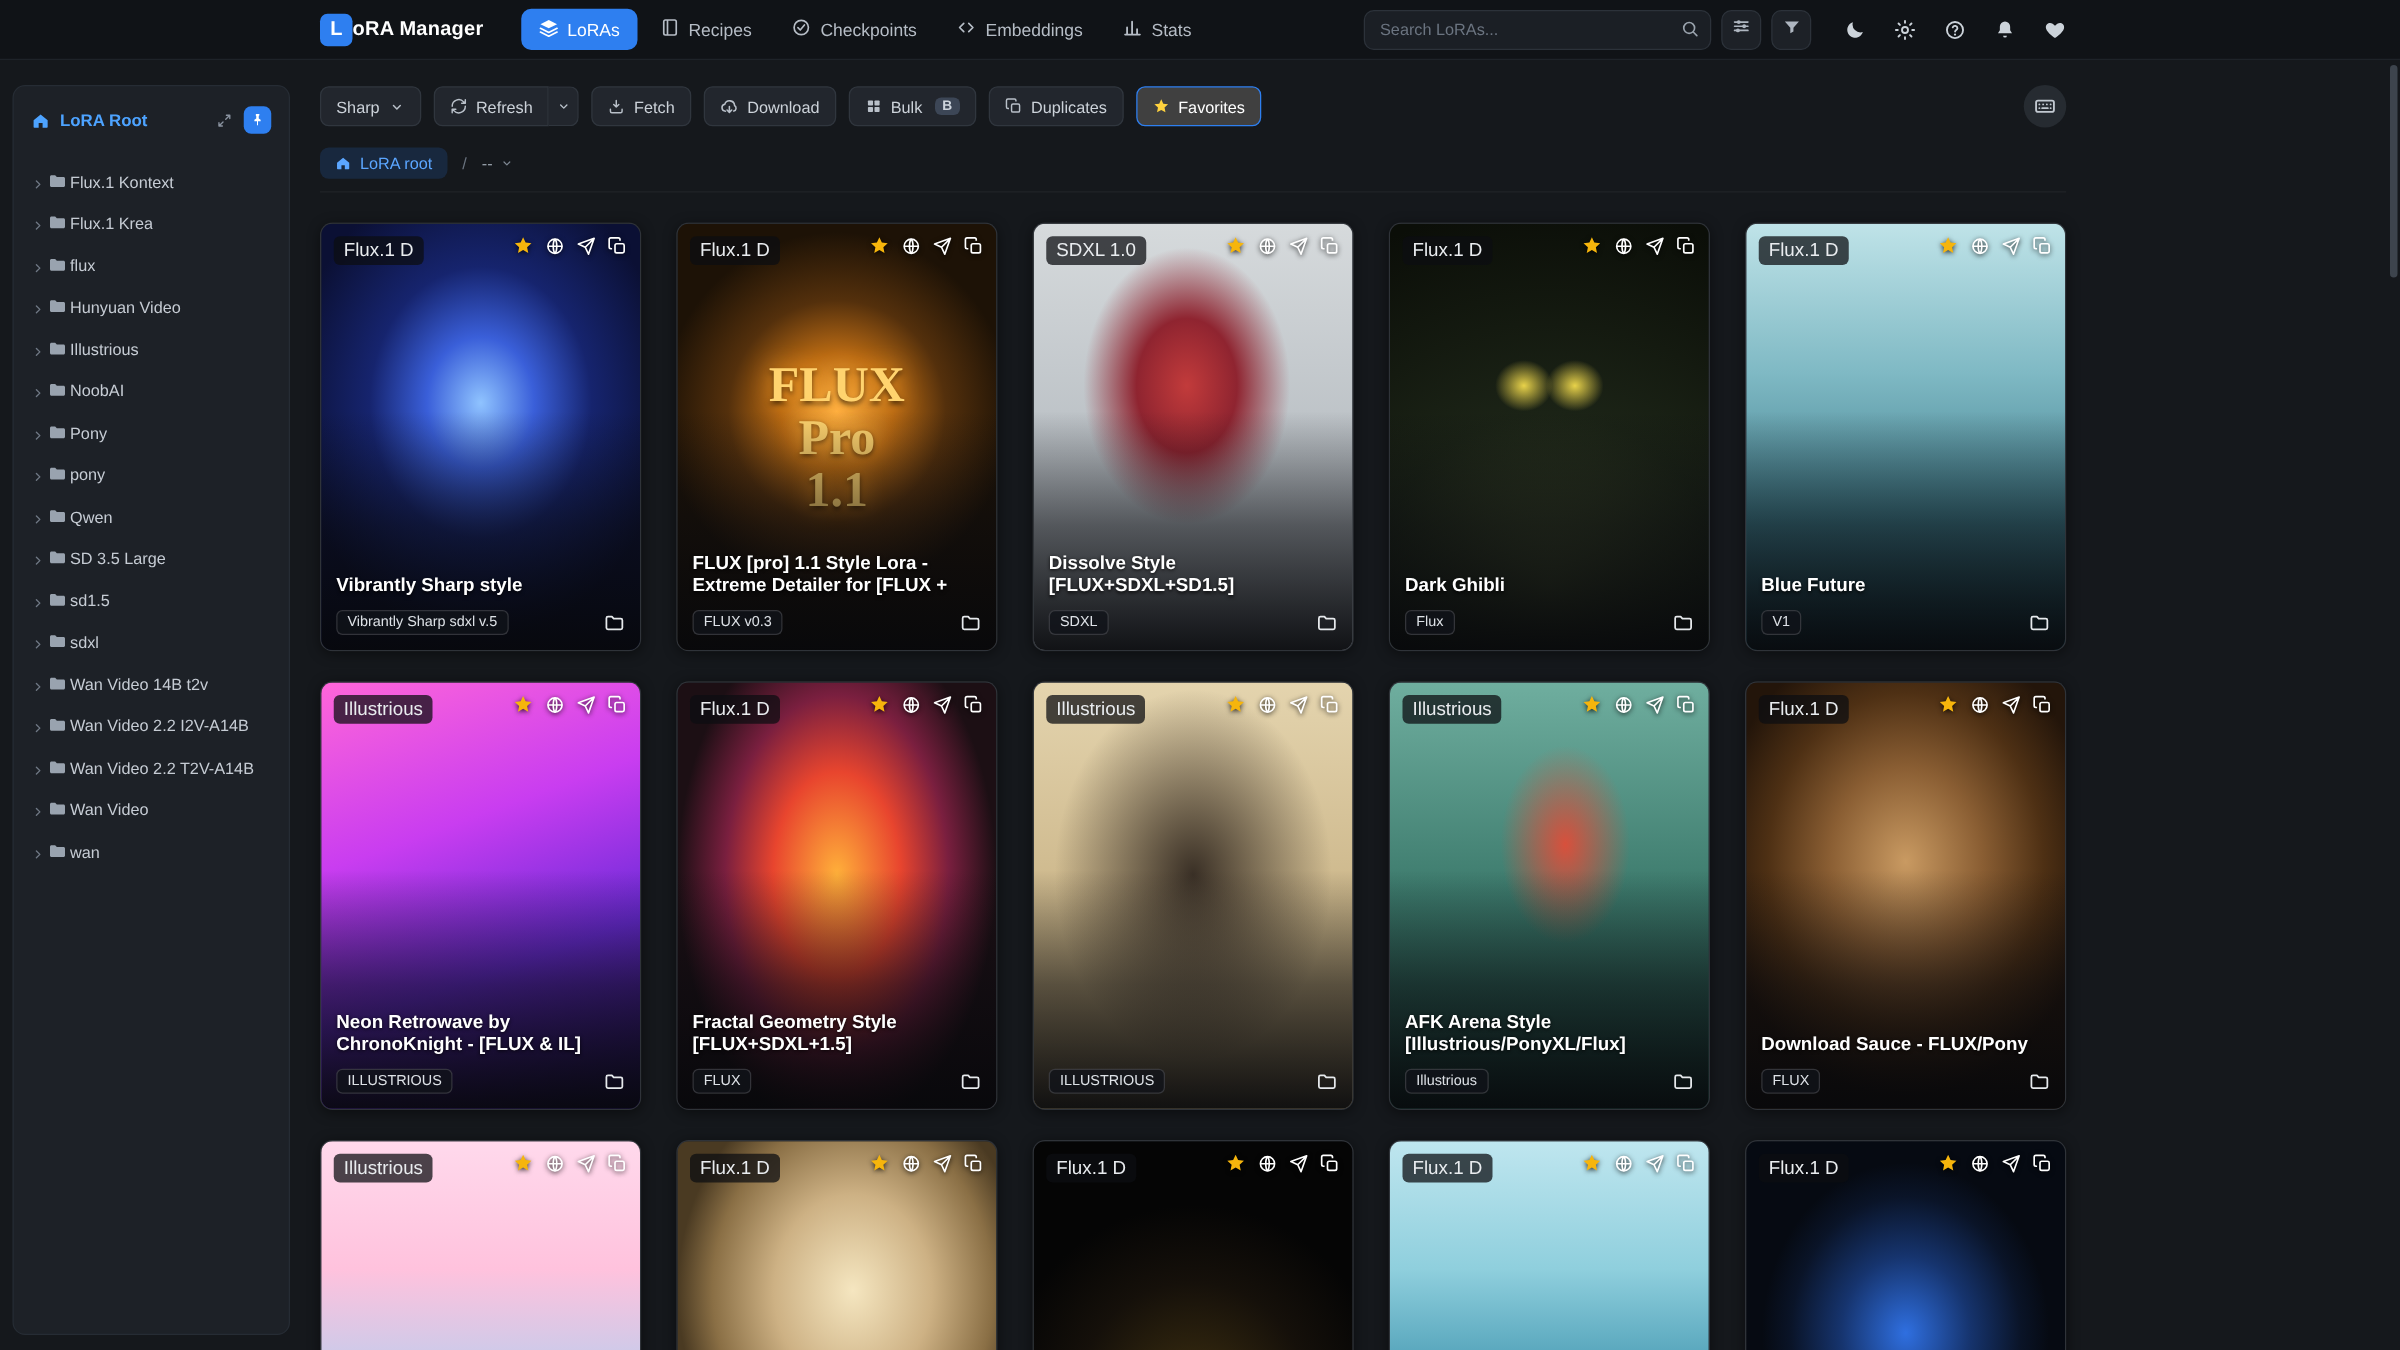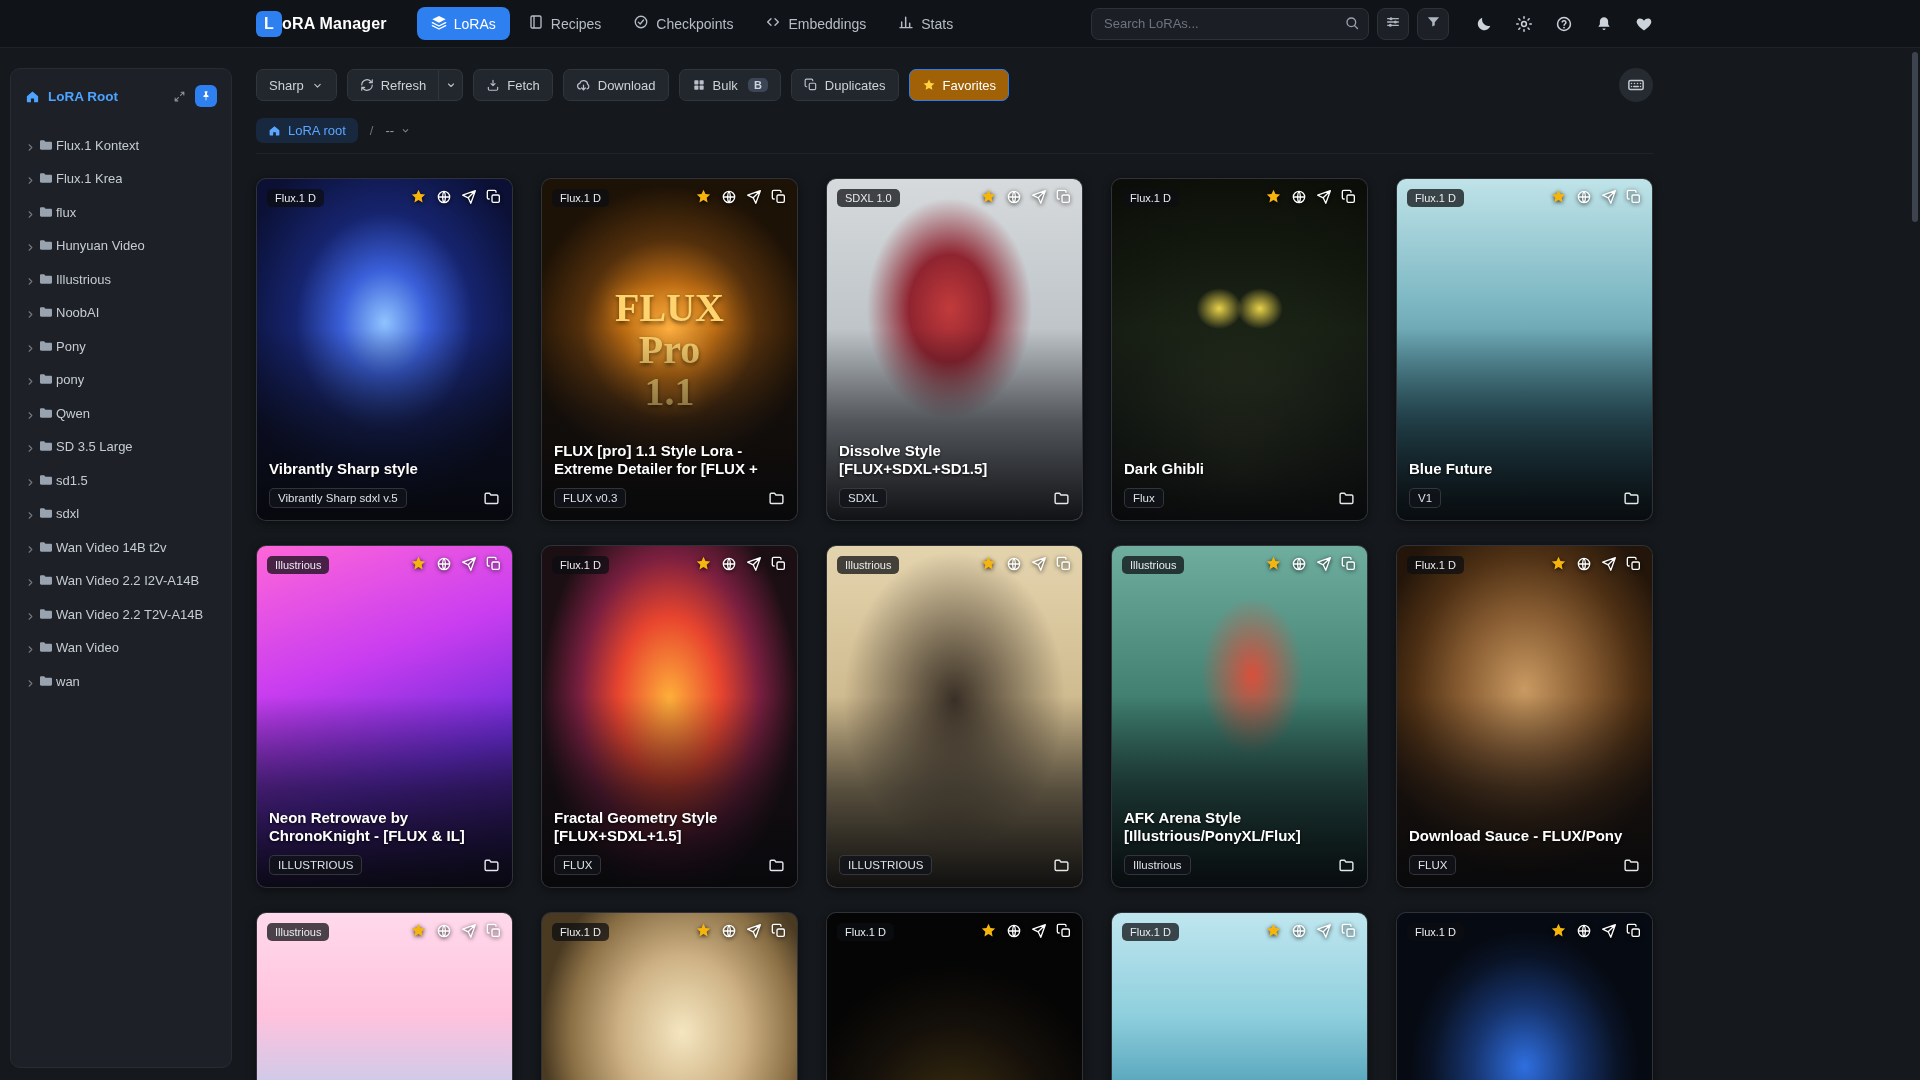--- a/index.html
+++ b/index.html
@@ -51,21 +51,21 @@
          background:#22262d; border:1px solid #30363e; border-radius:7px; color:#ccd2d9;
          font-size:13px; cursor:pointer; margin-right:10px; white-space:nowrap; }
   .btn .bic { display:flex; color:#b9c0c9; }
   .split { display:inline-flex; margin-right:10px; }
   .split .btn { margin-right:0; border-radius:7px 0 0 7px; }
   .split .caret { width:24px; height:32px; background:#22262d; border:1px solid #30363e; border-left:none;
                   border-radius:0 7px 7px 0; display:flex; align-items:center; justify-content:center;
                   color:#b9c0c9; cursor:pointer; }
   .badge-b { background:#3c4656; color:#cdd4dd; font-size:11px; font-weight:bold; padding:1px 6px;
              border-radius:5px; margin-left:3px; }
-  .btn.fav { background:#a16207; border-color:#2e7ff0; color:#fff; }
+  .btn.fav { background:#404040; border-color:#2e7ff0; color:#fff; }
   .btn.fav .star { color:#ffd23e; display:flex; }
   .kb-btn { margin-left:auto; width:34px; height:34px; border-radius:50%; background:#262b31;
             display:flex; align-items:center; justify-content:center; color:#c2c9d1; cursor:pointer; }
 
   .crumbs { display:flex; align-items:center; gap:12px; margin-top:16px; padding-bottom:10px;
             border-bottom:1px solid rgba(255,255,255,0.05); }
   .crumb-pill { display:flex; align-items:center; gap:7px; background:rgba(46,127,240,0.16);
                 color:#5ba6ff; padding:5px 12px; border-radius:7px; font-size:13px; cursor:pointer; }
   .crumb-sep { color:#6b7480; font-size:13px; }
   .crumb-cur { color:#98a1ab; font-size:13px; cursor:pointer; display:flex; align-items:center; gap:6px; }
@@ -77,21 +77,21 @@
           border:1px solid rgba(255,255,255,0.07); box-shadow:0 2px 10px rgba(0,0,0,.45); cursor:pointer; }
   .card-art { position:absolute; inset:0; }
   .art-text { position:absolute; inset:0; display:flex; align-items:center; justify-content:center;
               text-align:center; font-family:"Liberation Serif", serif; font-weight:bold; color:#ffd36e;
               text-shadow:0 0 20px rgba(255,165,40,.9), 0 2px 4px rgba(0,0,0,.7);
               font-size:40px; white-space:pre-line; line-height:1.05; }
   .art-text.script { font-style:italic; font-size:30px; color:#f3cd62; align-items:flex-end; padding-bottom:8px; }
   .card-shade { position:absolute; left:0; right:0; bottom:0; height:56%;
                 background:linear-gradient(180deg, rgba(9,10,14,0) 0%, rgba(9,10,14,.55) 48%, rgba(7,8,11,.93) 100%); }
   .model-badge { position:absolute; top:10px; left:10px; background:rgba(12,14,18,.74); color:#e9ecef;
-                 font-size:11px; padding:3px 8px; border-radius:5px; }
+                 font-size:15px; padding:3px 8px; border-radius:5px; }
   .card-icons { position:absolute; top:9px; right:10px; display:flex; gap:9px; align-items:center;
                 color:#fff; filter:drop-shadow(0 1px 2px rgba(0,0,0,.8)); }
   .card-icons .cic { display:flex; cursor:pointer; }
   .card-icons .star { color:#f6b50c; }
   .card-footer { position:absolute; left:0; right:0; bottom:0; padding:10px 12px 12px; }
   .card-title { color:#fff; font-weight:700; font-size:15px; line-height:1.25; margin-bottom:9px;
                 text-shadow:0 1px 3px rgba(0,0,0,.85); }
   .tag-row { display:flex; align-items:center; justify-content:space-between; }
   .tag-chip { background:rgba(17,19,25,.78); border:1px solid rgba(255,255,255,.15); color:#dde1e6;
               font-size:11.5px; padding:3px 8px; border-radius:5px; max-width:205px; overflow:hidden;

